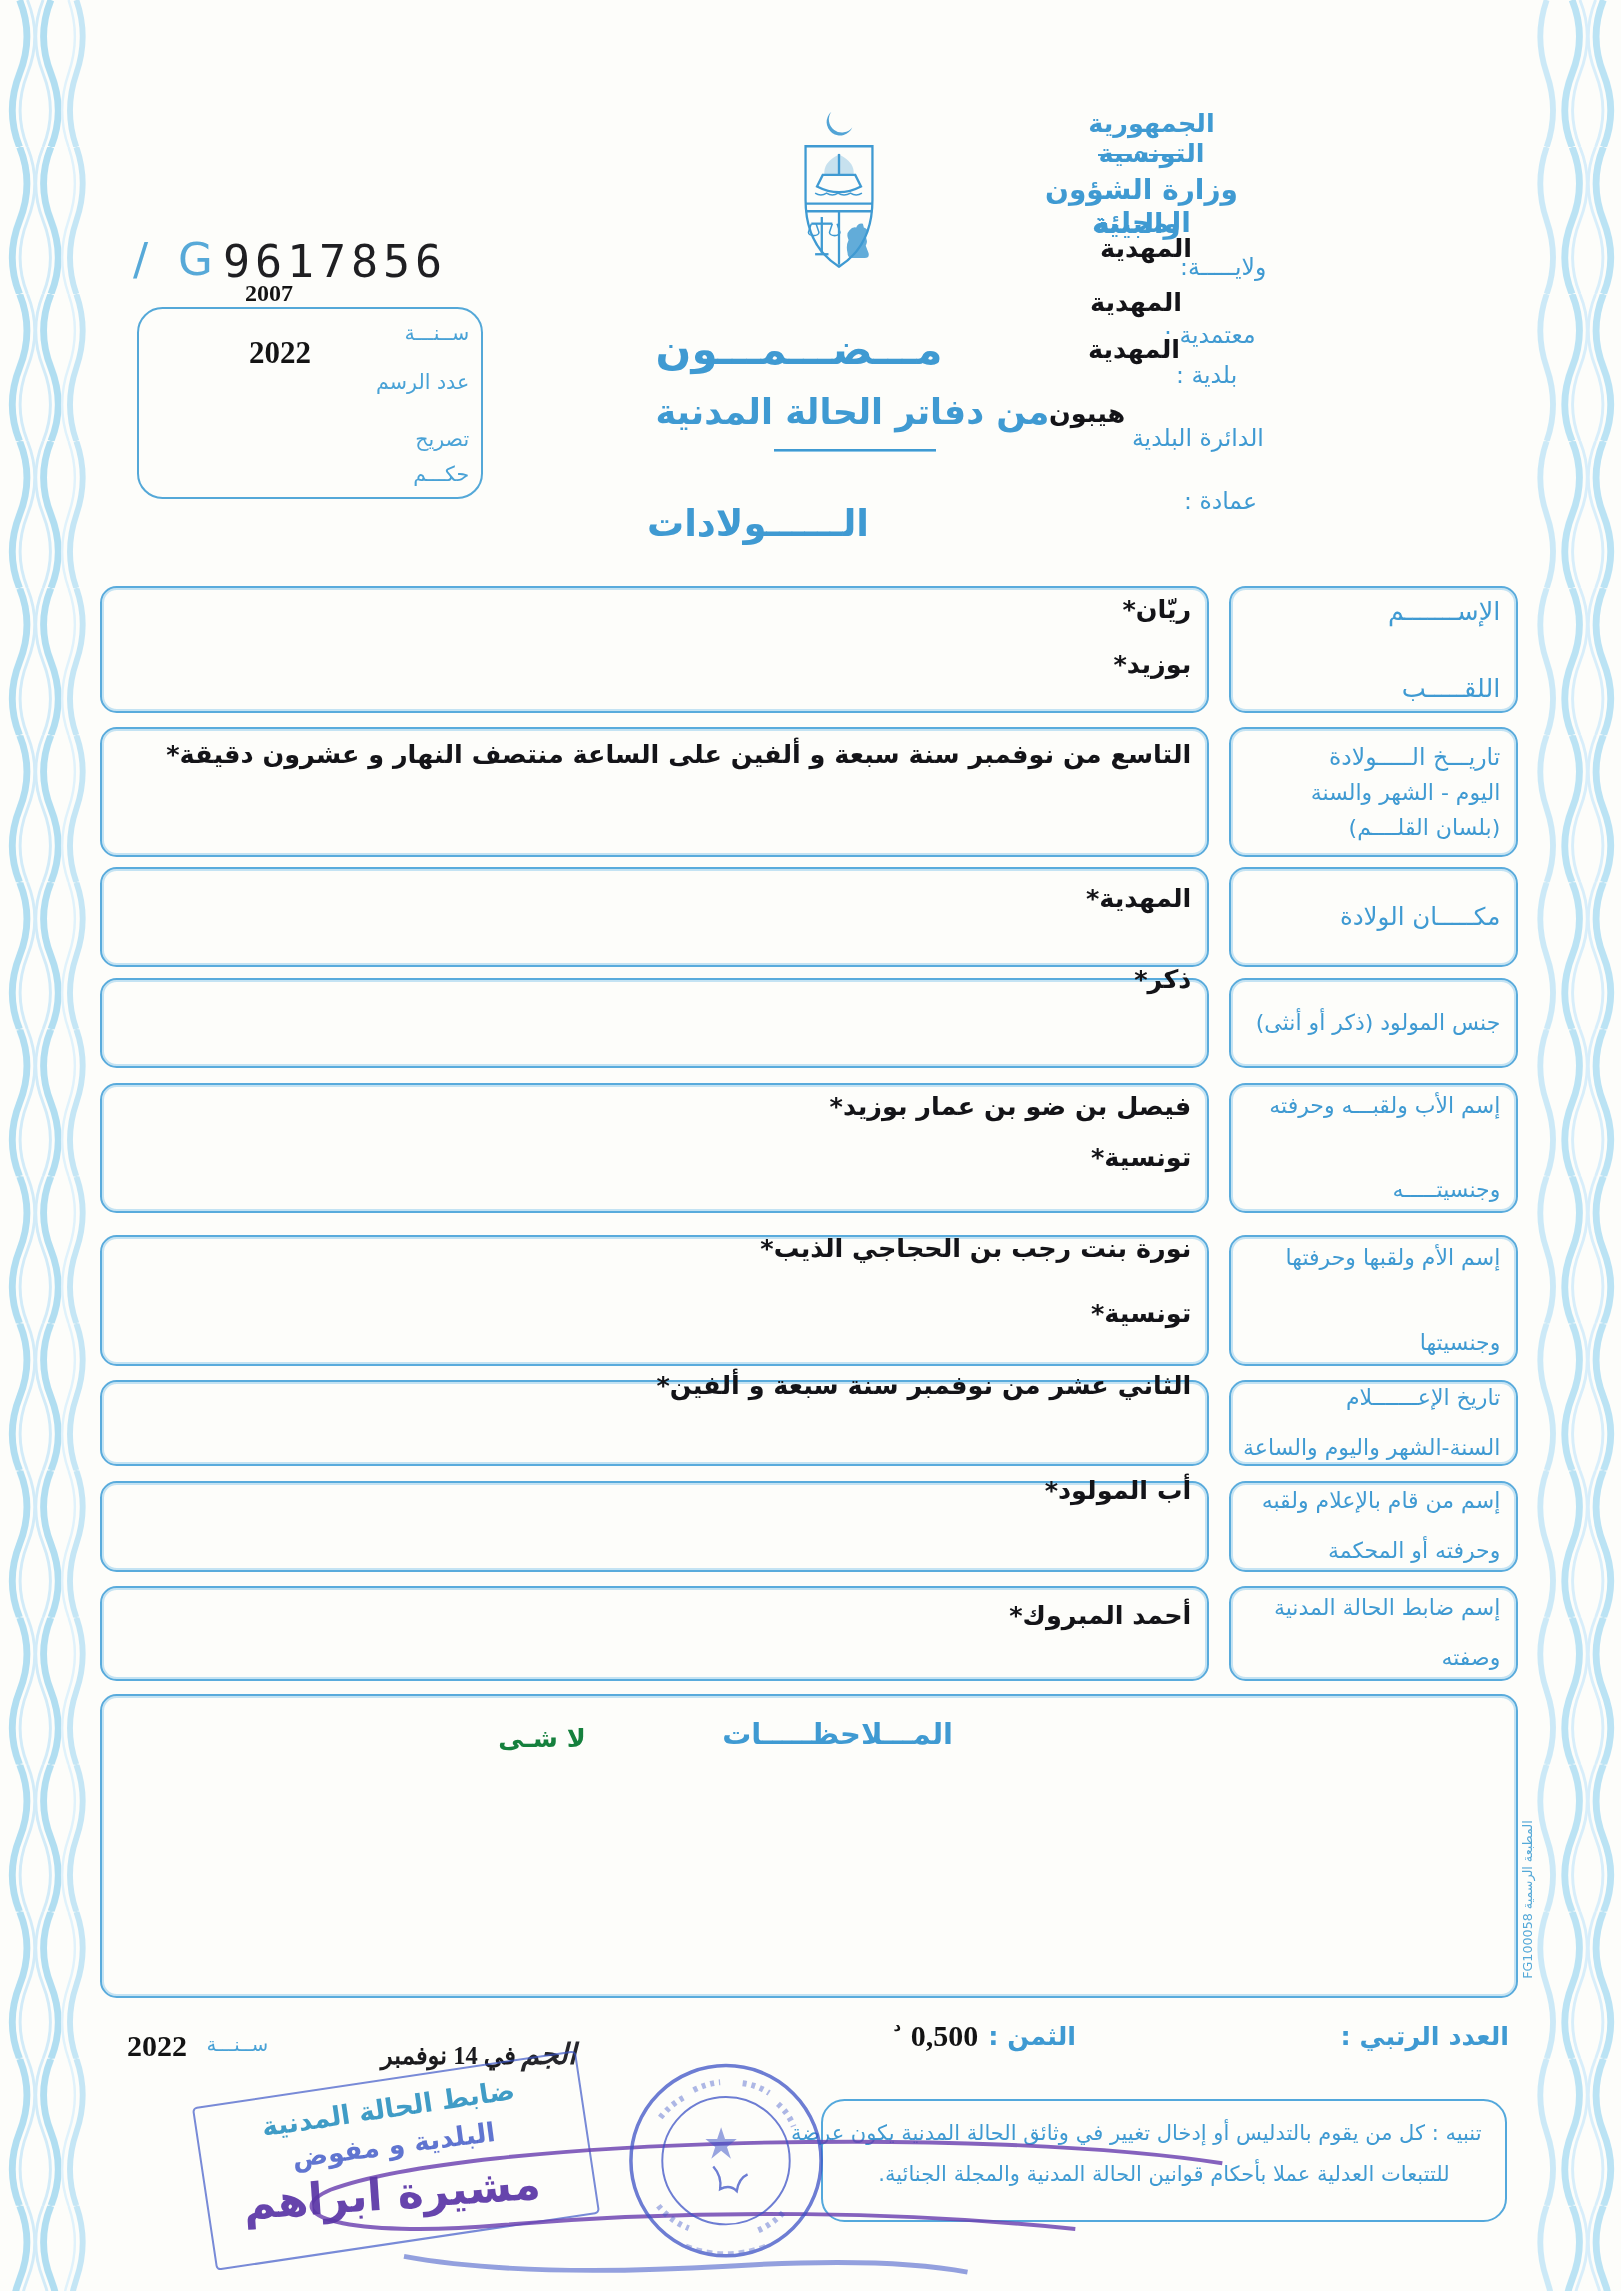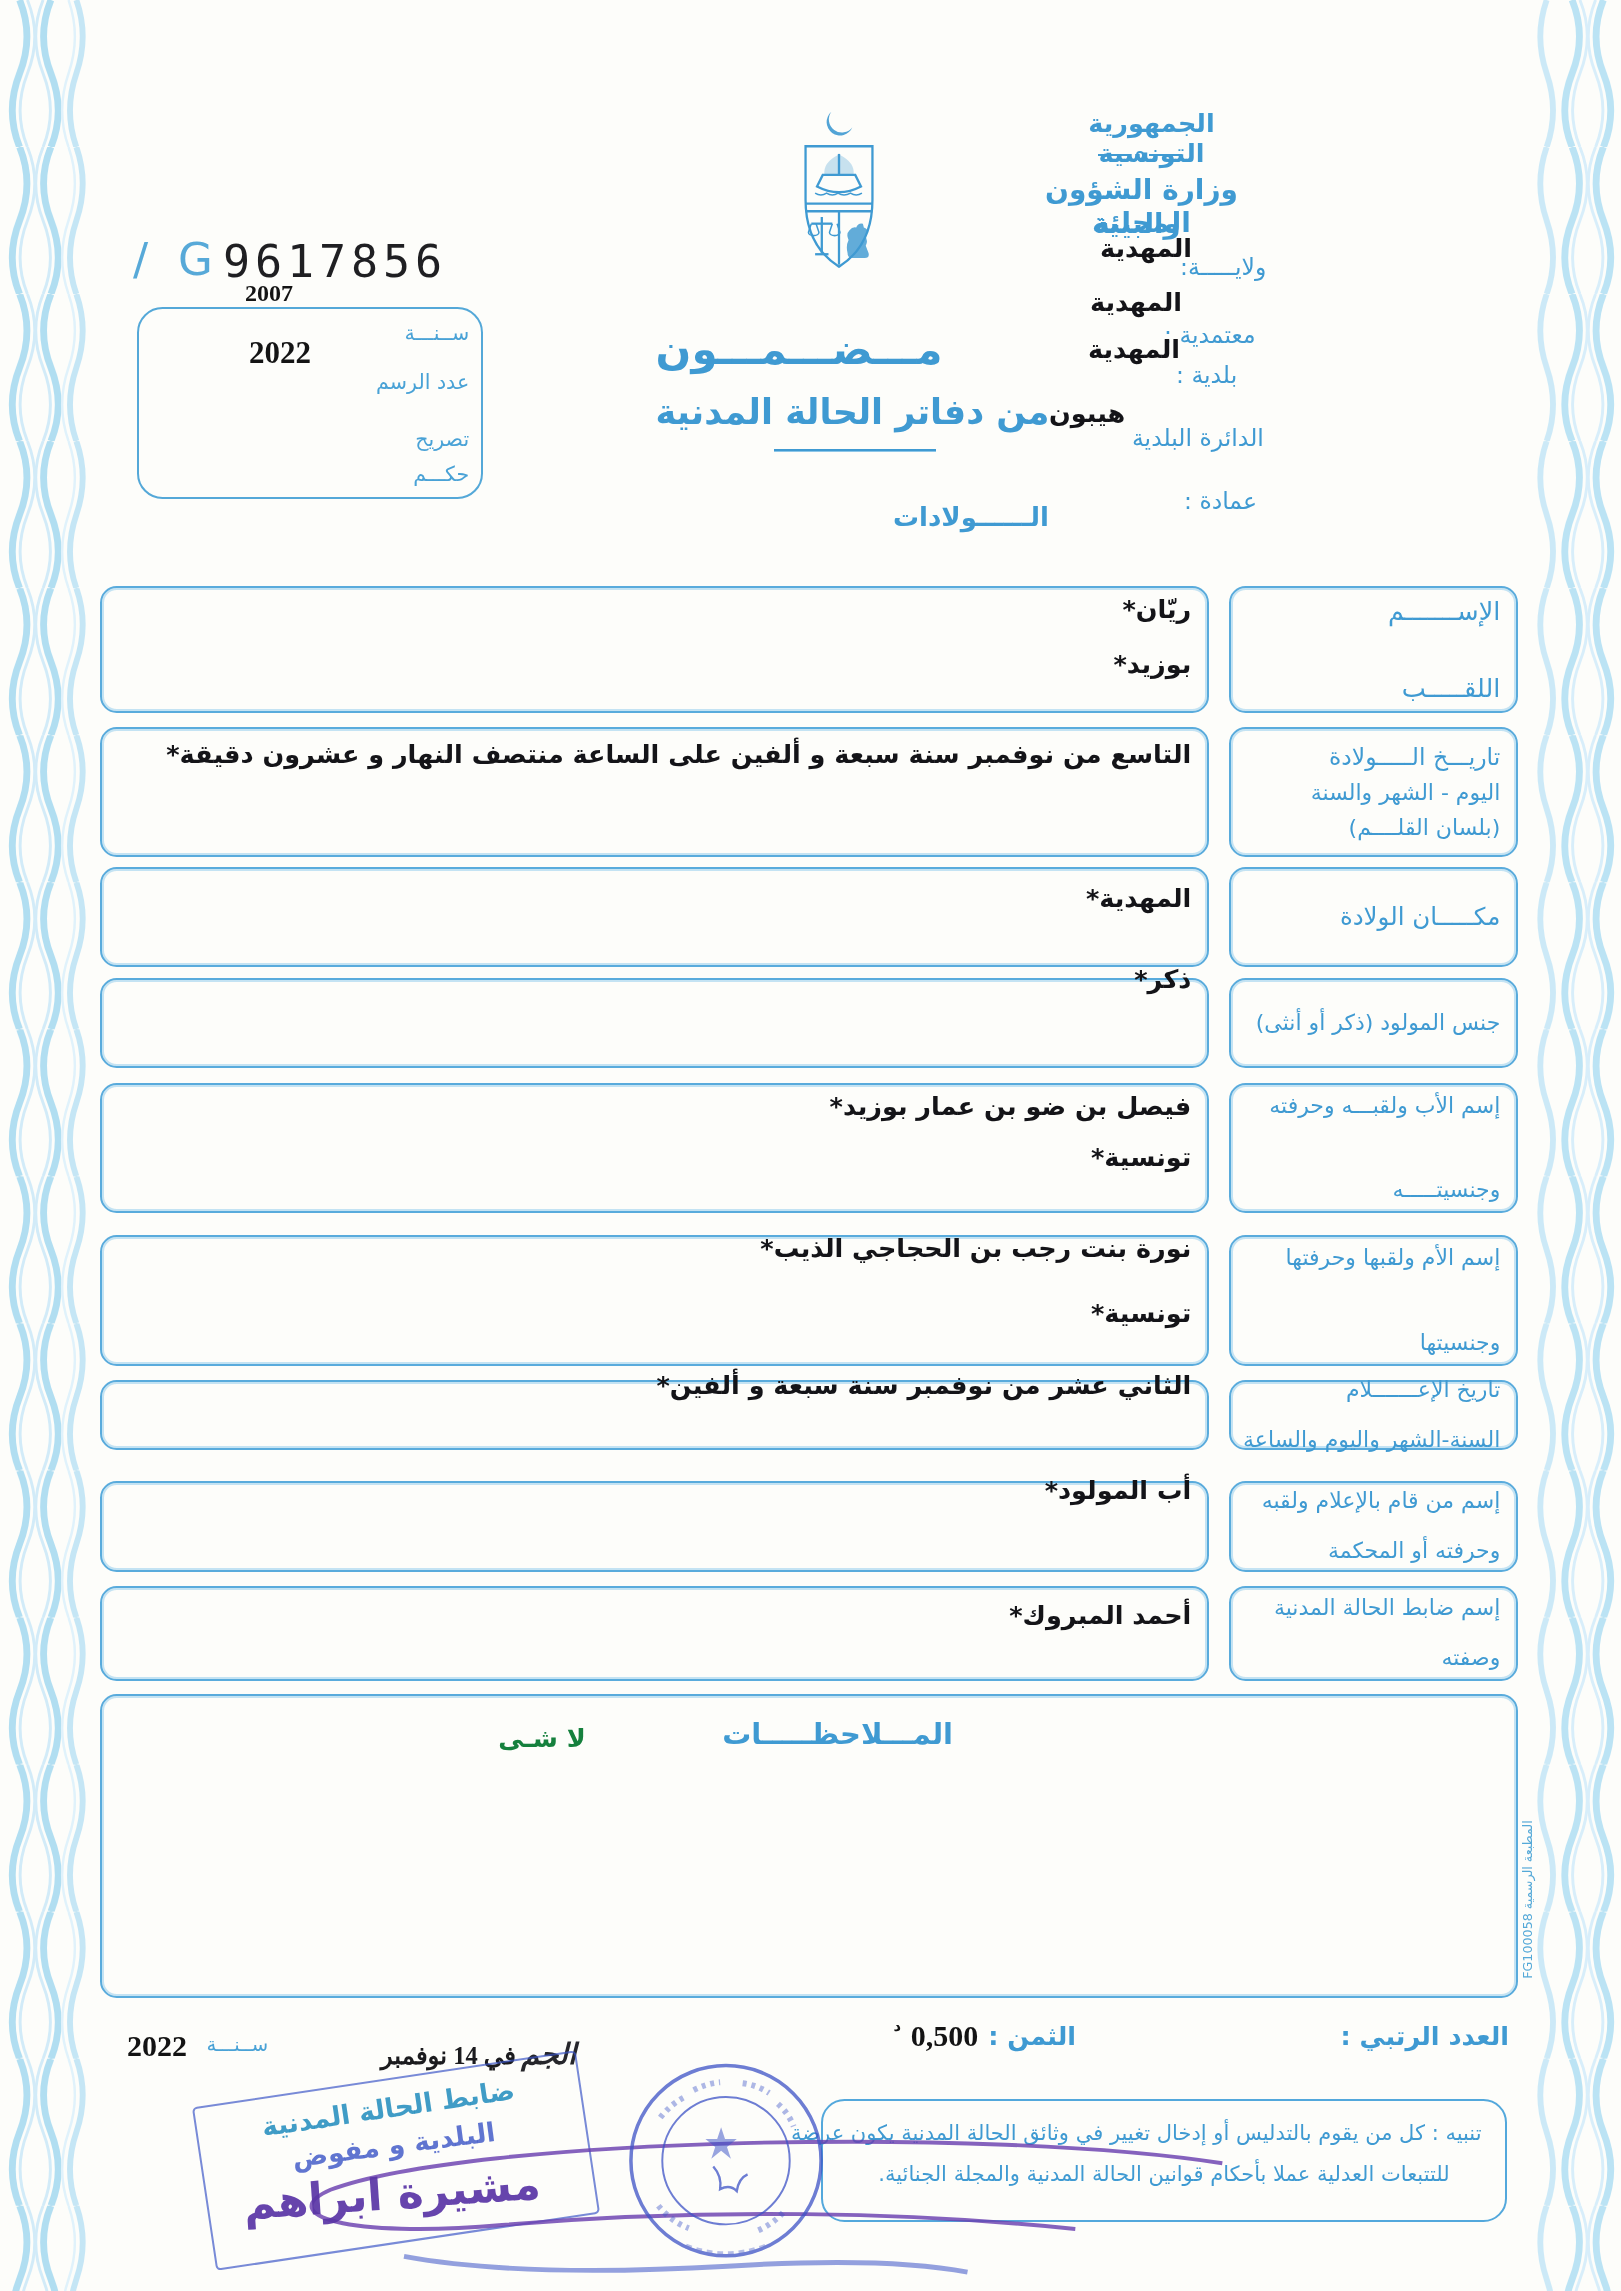--- a/index.html
+++ b/index.html
@@ -24,21 +24,21 @@
 .g-pre{left:133px;top:233px;font-size:45px;color:#57a9d8;letter-spacing:7.8px}
 .g-num{left:223px;top:235px;font-family:"DejaVu Sans Mono",monospace;font-size:45px;color:#1f1f22;letter-spacing:4.9px}
 .y2007{left:245px;top:280px;font-family:"Liberation Serif",serif;font-size:24px;font-weight:700;color:#141414;z-index:4}
 .sbox{left:137px;top:307px;width:346px;height:192px;border:2.5px solid #54a8d8;border-radius:25.5px}
 .sbox .sl{position:absolute;right:11.8px;color:#49a2d6;font-size:20.6px;white-space:nowrap}
 .sbox .y22{position:absolute;left:110px;top:25.5px;font-family:"Liberation Serif",serif;font-size:31px;font-weight:700;color:#141414}
 
 .t1{left:598px;top:325px;width:402px;text-align:center;font-size:42px;font-weight:700;color:#3f9ad2;white-space:nowrap}
 .t2{left:637px;top:392px;width:431px;text-align:center;font-size:35px;font-weight:700;color:#3f9ad2;white-space:nowrap}
 .t2u{left:774px;top:449px;width:162px;height:0;border-top:2.9px solid #3f9ad2;border-bottom:1px solid #8cc6e8}
-.t3{left:647px;top:502px;width:402px;text-align:right;font-size:26px;font-weight:700;color:#3f9ad2;white-space:nowrap}
+.t3{left:647px;top:502px;width:402px;text-align:left;font-size:37px;font-weight:700;color:#3f9ad2;white-space:nowrap}
 
 .frow{position:absolute;left:100px;width:1418px}
 .vbox,.lbox{position:absolute;top:0;height:100%;border:2.4px solid #59abdc;border-radius:16.7px;box-shadow:inset 0 0 0 2px rgba(140,201,235,.5)}
 .vbox{left:0;width:1109px}
 .lbox{left:1129px;width:289px;display:flex;flex-direction:column;padding:7.8px 15.7px}
 .lab{color:#3f9ad2;font-size:22px;text-align:right;line-height:1.2;white-space:nowrap}
 .f1 .lab{font-size:25.5px}
 .f3 .lab{font-size:24.5px}
 .f2 .lab:first-child{font-size:23.5px}
 .sb{justify-content:space-between}
@@ -218,21 +218,21 @@
     <div class="vbox">
       <span class="val" style="top:-3.9px">نورة بنت رجب بن الحجاجي الذيب*</span>
       <span class="val" style="top:61px">تونسية*</span>
     </div>
     <div class="lbox sb">
       <span class="lab">إسم الأم ولقبها وحرفتها</span>
       <span class="lab">وجنسيتها</span>
     </div>
   </div>
 
-  <div class="frow f7" style="top:1380px;height:70px">
+  <div class="frow f7" style="top:1380px;height:86px">
     <div class="vbox">
       <span class="val" style="top:-11.8px">الثاني عشر من نوفمبر سنة سبعة و ألفين*</span>
     </div>
     <div class="lbox c3">
       <span class="lab">تاريخ الإعـــــــلام</span>
       <span class="lab">السنة-الشهر واليوم والساعة</span>
     </div>
   </div>
 
   <div class="frow f8" style="top:1481px;height:91px">

